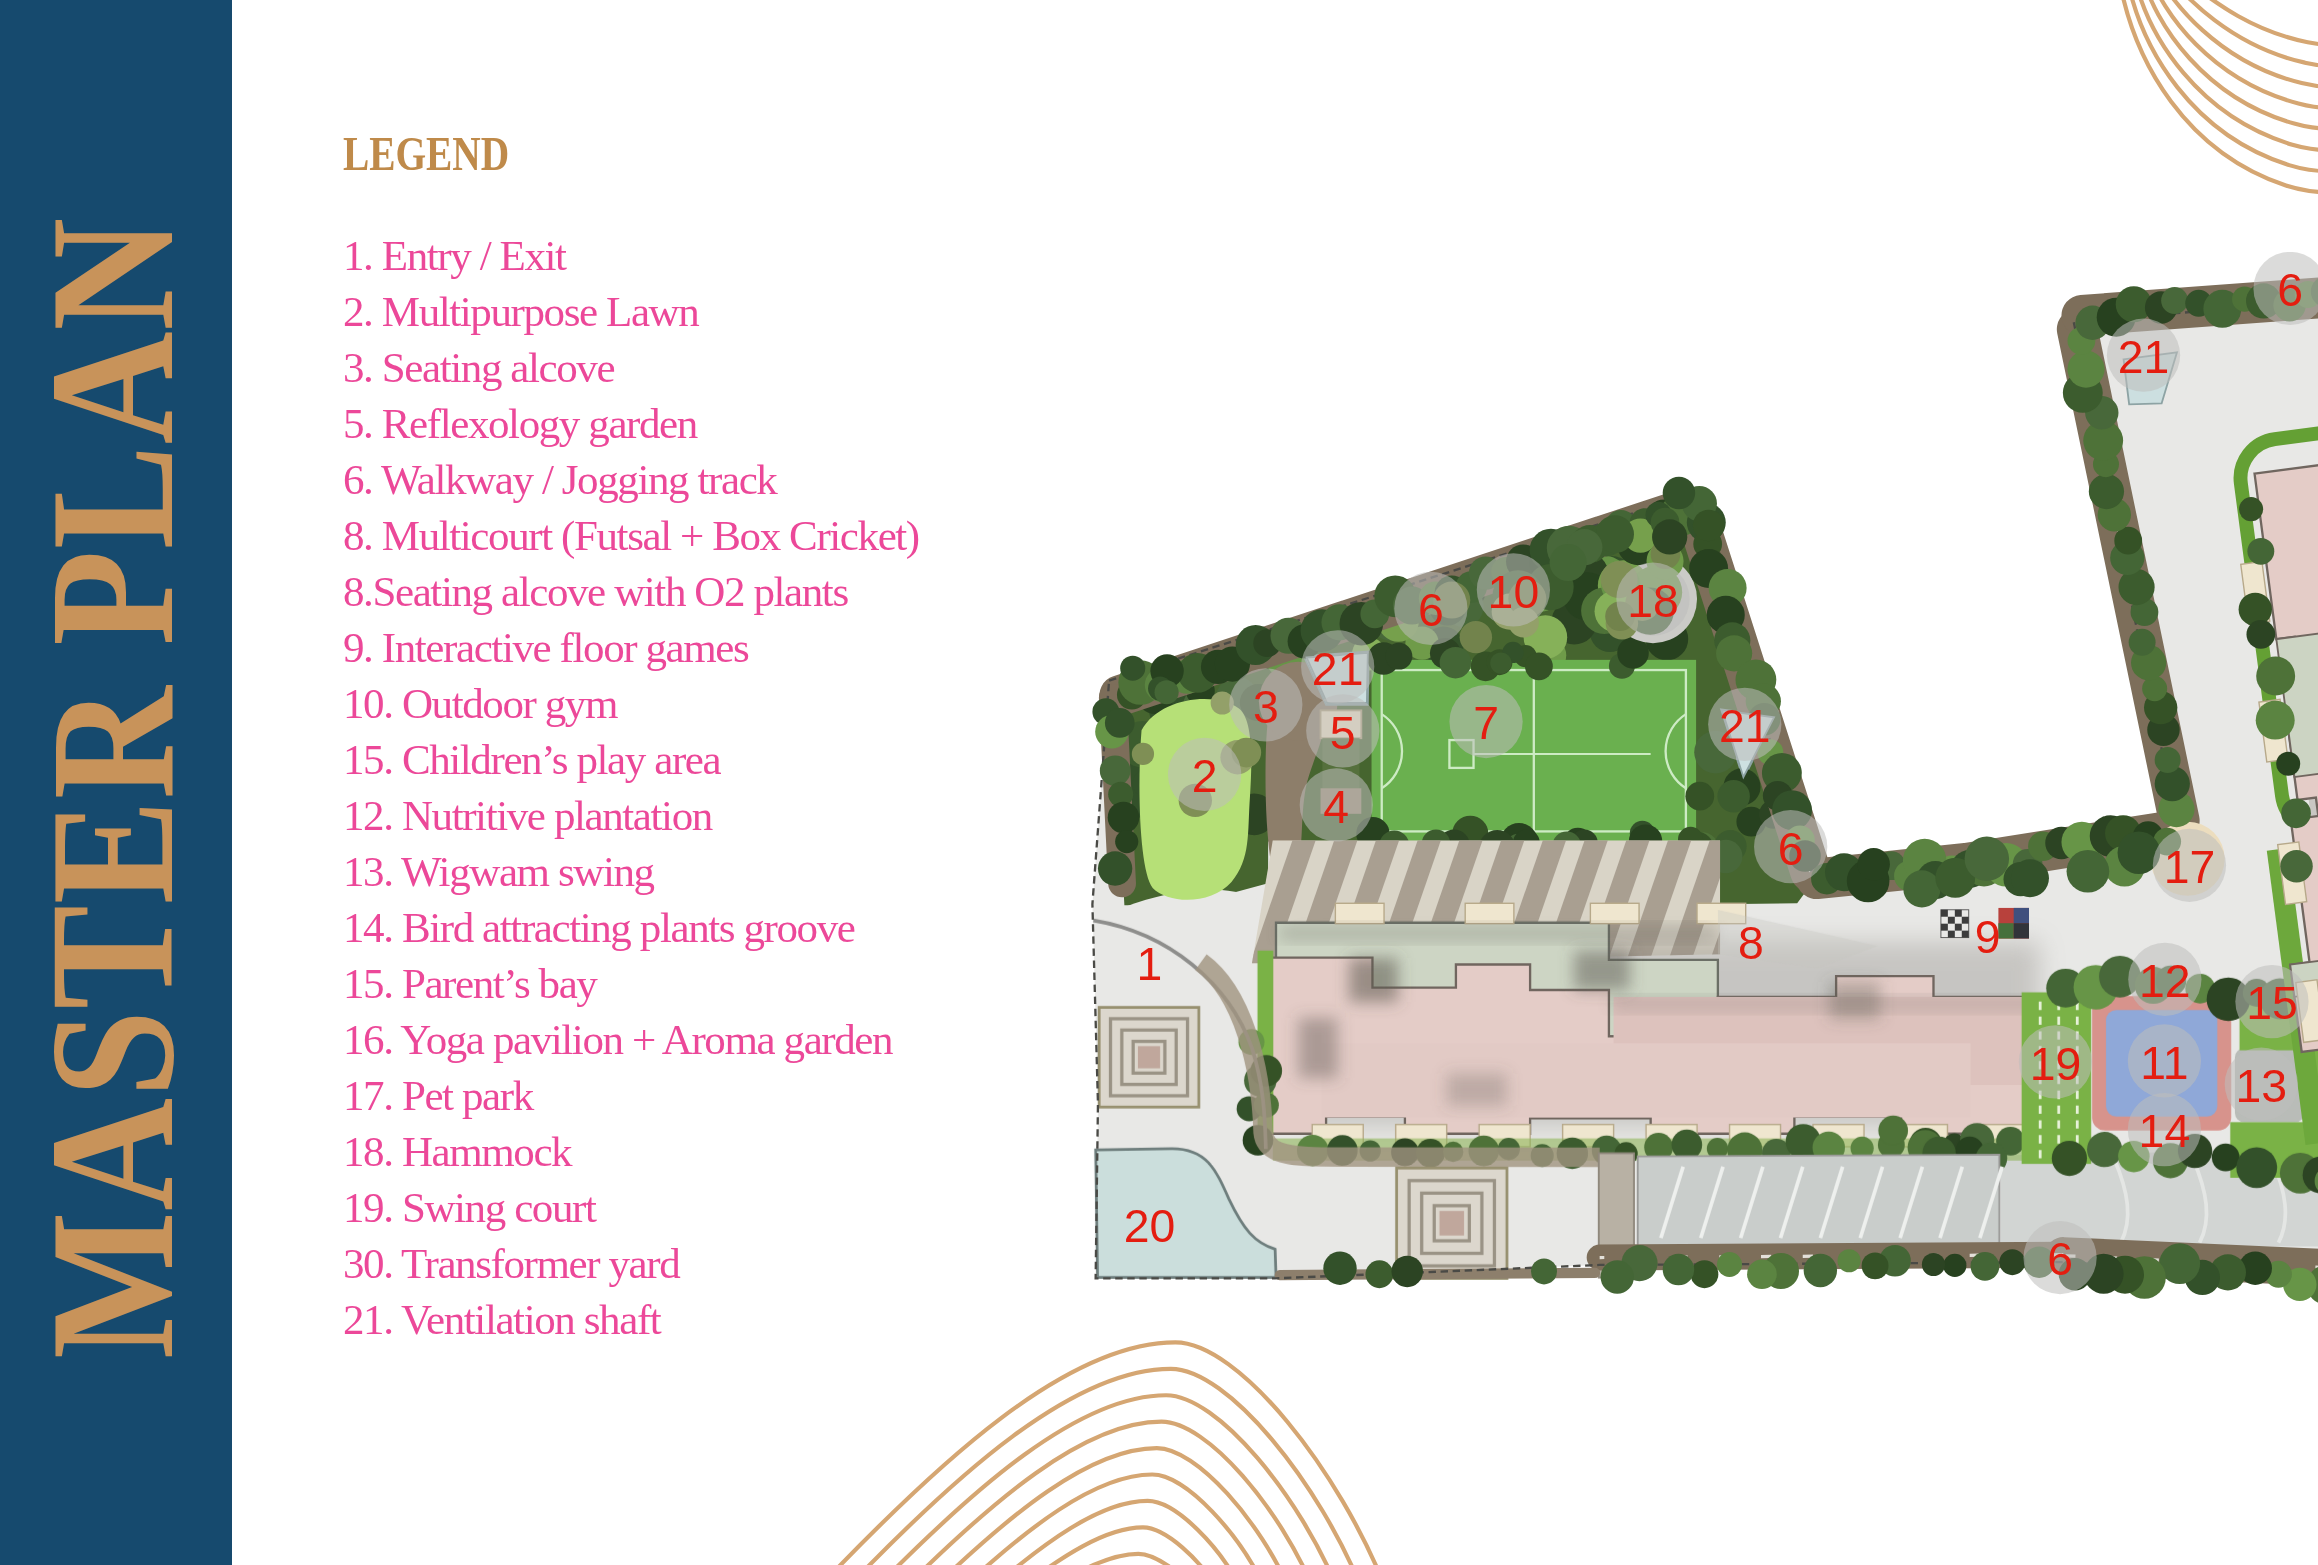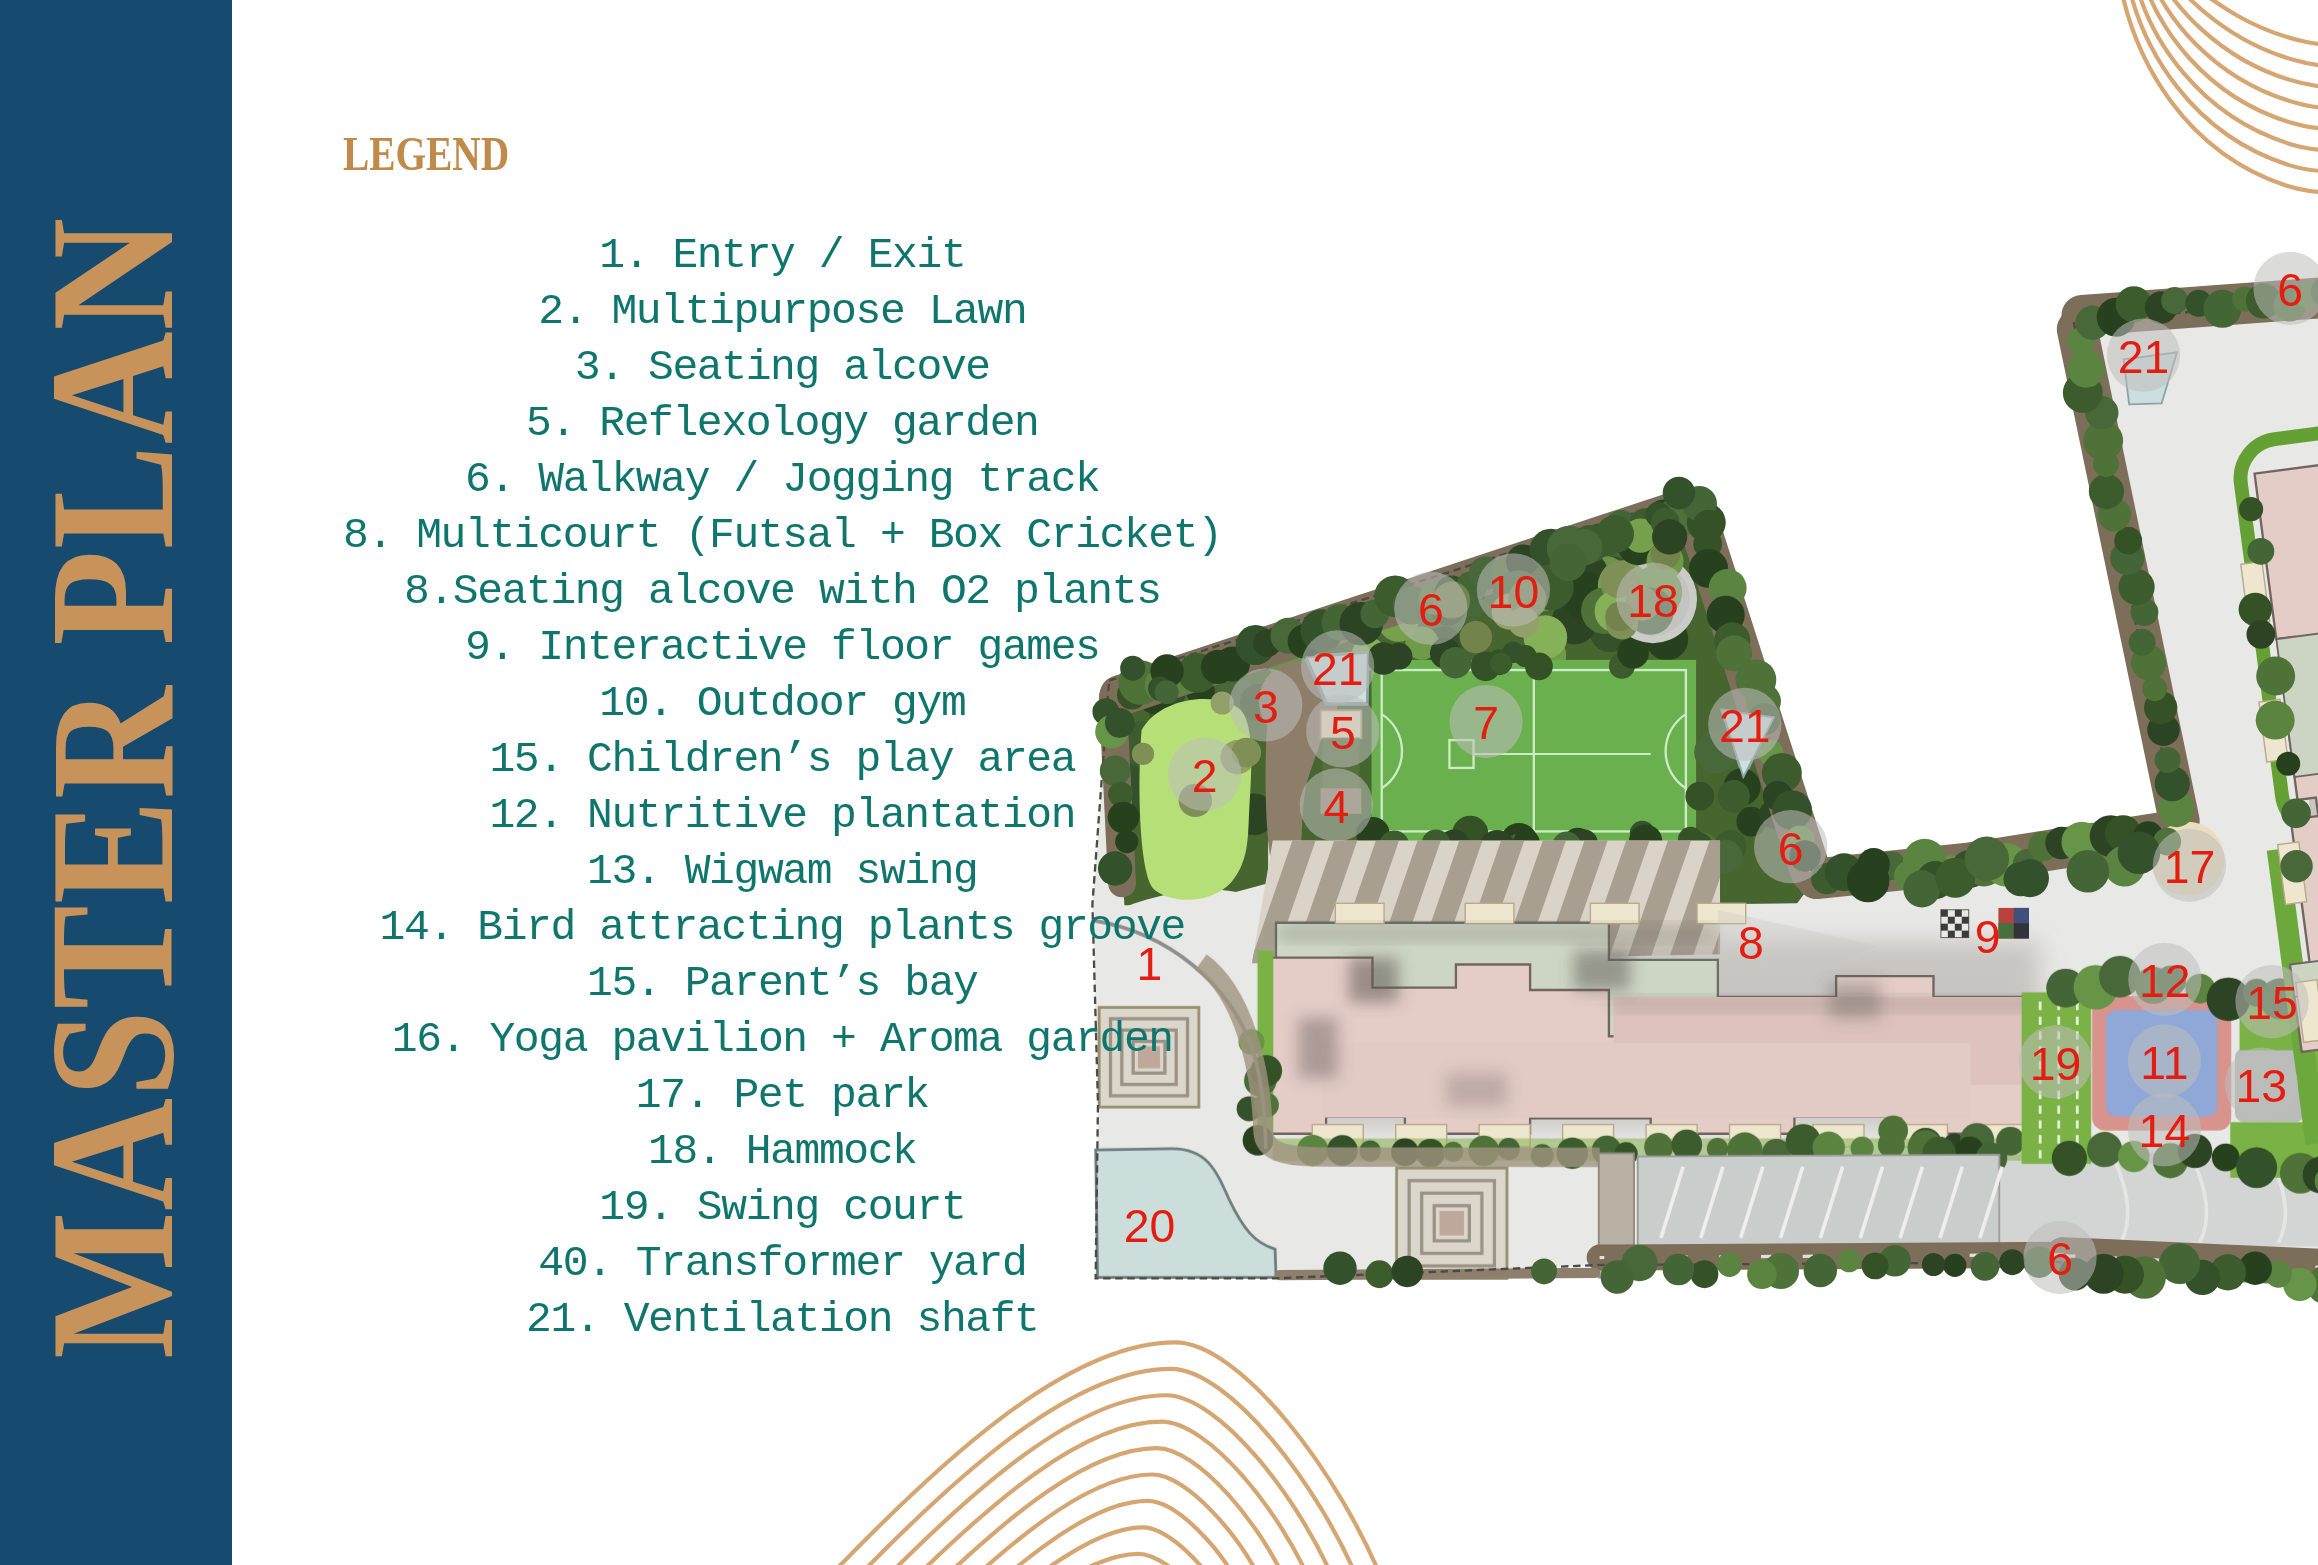--- a/index.html
+++ b/index.html
@@ -2,22 +2,22 @@
 <html style="font-size:7.4px"><head><meta charset="utf-8">
 <style>
   html,body { margin:0; padding:0; width:2782px; height:1565px; background:#ffffff; overflow:hidden; }
   .band { position:absolute; left:0; top:0; width:232px; height:1565px; background:#164a6e; }
   .vtitle { position:absolute; left:112px; top:788px; transform:translate(-50%,-50%) rotate(-90deg) scale(0.93,1.06);
      font-family:"Liberation Serif", serif; font-weight:700; font-size:168px; color:#c8935a;
      letter-spacing:0.9px; white-space:nowrap; }
   .legend-head { position:absolute; left:343px; top:126px; font-family:"Liberation Serif", serif;
      font-weight:700; font-size:48px; color:#bf8a4a; letter-spacing:0px;
      transform:scaleX(0.82); transform-origin:0 0; }
-  .legend { position:absolute; left:343px; top:228px; font-family:Liberation Mono, monospace;
-     font-size:43px; color:#0f766e; letter-spacing:-1.4px; line-height:56px;text-align:center; }
+  .legend { position:absolute; left:343px; top:228px; font-family:Liberation Serif, serif;
+     font-size:43px; color:#ec4899; letter-spacing:-1.4px; line-height:56px; }
   svg.plan { position:absolute; left:0; top:0; }
 </style></head>
 <body>
 <svg class="plan" width="2782" height="1565" viewBox="0 0 6000 3375">
 <path d="M 4568,-60 C 4600,140 4720,330 4930,400 C 5120,460 5250,330 5390,195 C 5500,80 5610,45 5730,55 C 5840,65 5920,10 5950,-60" fill="none" stroke="#d5a672" stroke-width="9"></path>
     <path d="M 4585,-60 C 4616,111 4732,291 4937,356 C 5118,412 5245,286 5381,153 C 5488,41 5596,14 5715,26 C 5824,39 5903,-16 5932,-60" fill="none" stroke="#d5a672" stroke-width="9"></path>
     <path d="M 4601,-60 C 4631,83 4745,252 4944,312 C 5117,363 5240,242 5372,112 C 5475,2 5583,-17 5701,-2 C 5809,13 5886,-42 5914,-60" fill="none" stroke="#d5a672" stroke-width="9"></path>
     <path d="M 4618,-60 C 4647,54 4757,213 4950,267 C 5115,315 5234,197 5363,70 C 5463,-37 5569,-49 5686,-31 C 5793,-13 5869,-68 5895,-60" fill="none" stroke="#d5a672" stroke-width="9"></path>
     <path d="M 4635,-60 C 4662,26 4770,174 4957,223 C 5114,267 5229,153 5355,29 C 5450,-76 5556,-80 5672,-59 C 5778,-39 5851,-94 5877,-60" fill="none" stroke="#d5a672" stroke-width="9"></path>
     <path d="M 4651,-60 C 4678,-3 4782,135 4964,179 C 5112,218 5224,109 5346,-13 C 5438,-115 5542,-111 5657,-88 C 5762,-65 5834,-120 5859,-60" fill="none" stroke="#d5a672" stroke-width="9"></path>
@@ -717,16 +717,16 @@
     <div class="li">10. Outdoor gym</div>
     <div class="li">15. Children’s play area</div>
     <div class="li">12. Nutritive plantation</div>
     <div class="li">13. Wigwam swing</div>
     <div class="li">14. Bird attracting plants groove</div>
     <div class="li">15. Parent’s bay</div>
     <div class="li">16. Yoga pavilion + Aroma garden</div>
     <div class="li">17. Pet park</div>
     <div class="li">18. Hammock</div>
     <div class="li">19. Swing court</div>
-    <div class="li">40. Transformer yard</div>
+    <div class="li">30. Transformer yard</div>
     <div class="li">21. Ventilation shaft</div>
   </div>
 
 
 </body></html>

